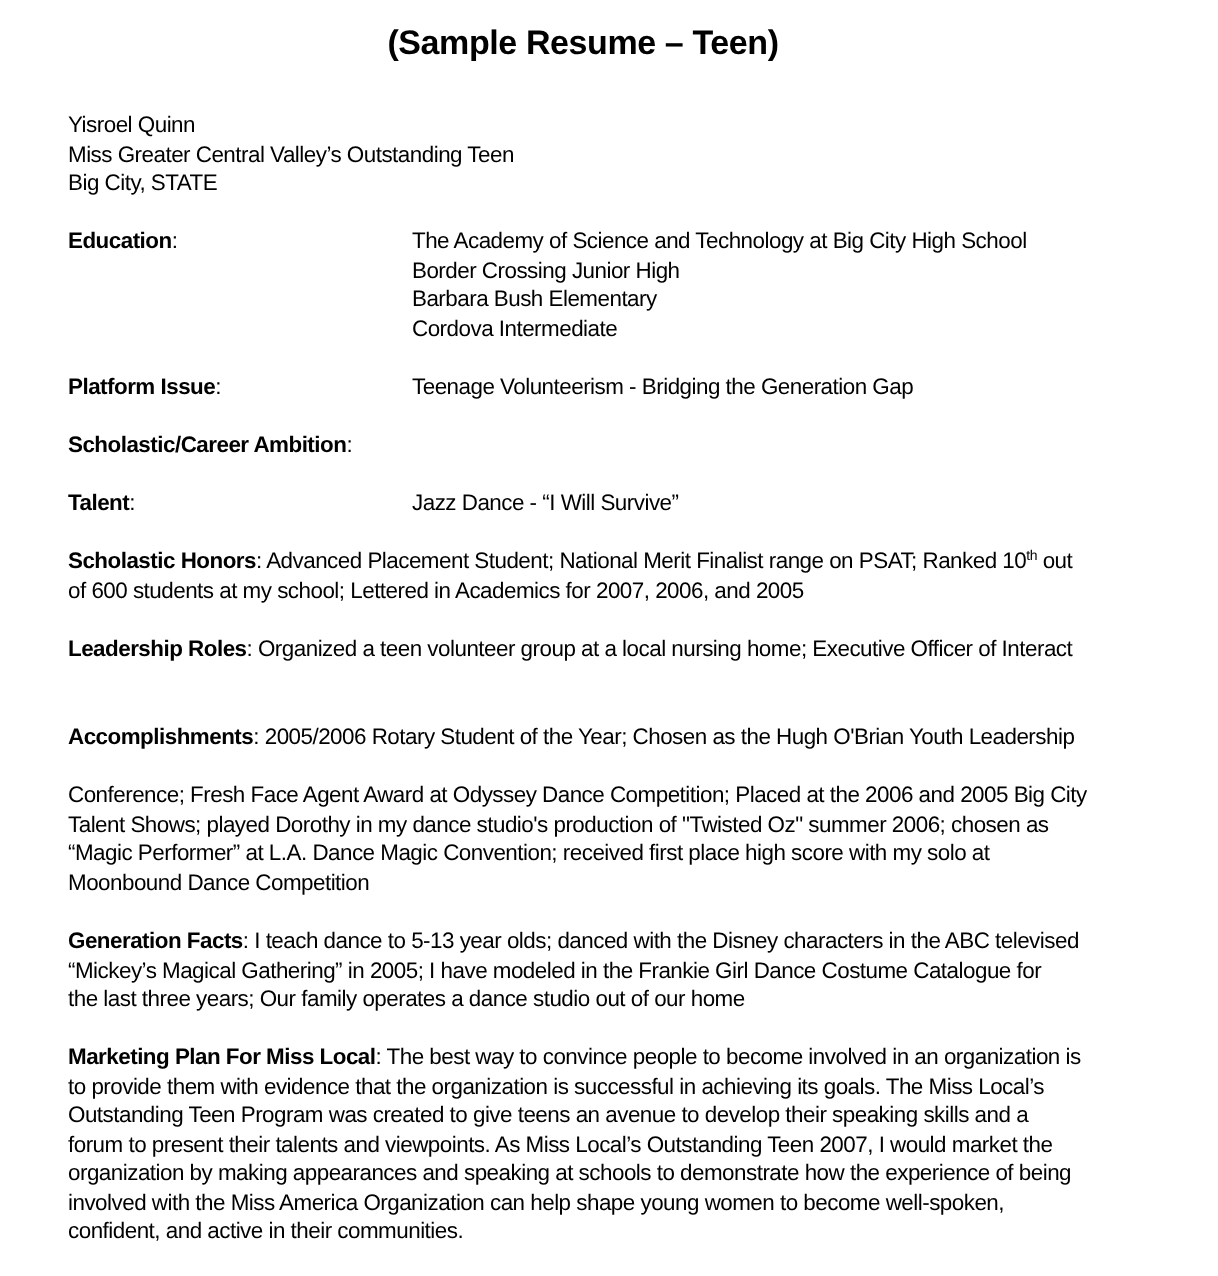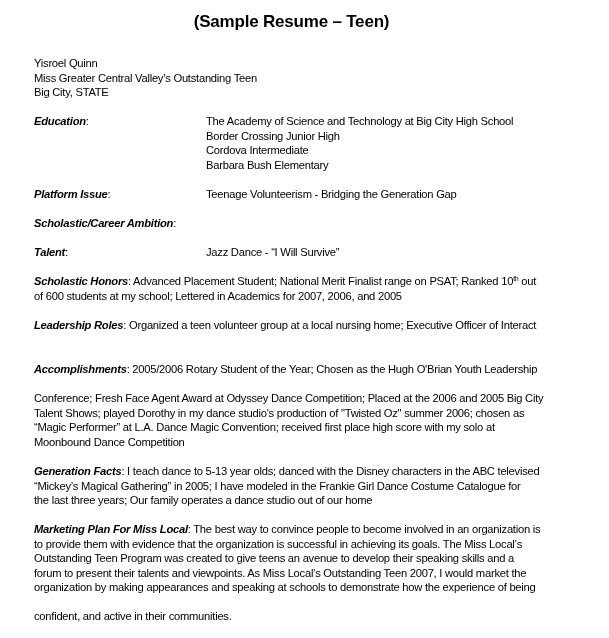--- a/index.html
+++ b/index.html
@@ -3,43 +3,43 @@
 <meta charset="utf-8">
 <style>
   html, body { margin: 0; padding: 0; background: #ffffff; }
   body { width: 609px; height: 638px; overflow: hidden; position: relative;
          font-family: "Liberation Sans", sans-serif; color: #000; }
   .page { position: absolute; left: 0; top: 0; width: 609px; height: 638px; }
   .title { position: absolute; top: 12px; left: 0; width: 583px; text-align: center;
            font-weight: bold; font-size: 17px; letter-spacing: -0.2px; }
   .line { position: absolute; left: 34px; font-size: 11.2px; line-height: 14.6px;
           white-space: nowrap; letter-spacing: -0.25px; }
-  .label { font-weight: bold; font-style: italic; }
+  .label { font-weight: bold; }
   .col2 { position: absolute; left: 206px; font-size: 11.2px; line-height: 14.6px;
           white-space: nowrap; letter-spacing: -0.25px; }
   .stack div { height: 14.6px; }
   sup { font-size: 7px; line-height: 0; vertical-align: 4px; }
 </style>
 </head>
 <body>
 
 <div class="page">
 
   <div class="title">(Sample Resume – Teen)</div>
 
   <div class="line" style="top:56px">Yisroel Quinn</div>
   <div class="line" style="top:71px">Miss Greater Central Valley’s Outstanding Teen</div>
   <div class="line" style="top:85px">Big City, STATE</div>
 
   <div class="line" style="top:114px"><span class="label">Education</span><span>:</span></div>
   <div class="col2 stack" style="top:114px">
     <div>The Academy of Science and Technology at Big City High School</div>
     <div>Border Crossing Junior High</div>
+    <div>Barbara Bush Elementary</div>
     <div>Cordova Intermediate</div>
-    <div>Barbara Bush Elementary</div>
   </div>
 
   <div class="line" style="top:187px"><span class="label">Platform Issue</span><span>:</span></div>
   <div class="col2" style="top:187px">Teenage Volunteerism - Bridging the Generation Gap</div>
 
   <div class="line" style="top:216px"><span class="label">Scholastic/Career Ambition</span><span>:</span></div>
 
   <div class="line" style="top:245px"><span class="label">Talent</span><span>:</span></div>
   <div class="col2" style="top:245px">Jazz Dance - “I Will Survive”</div>
 
@@ -56,15 +56,16 @@
 
   <div class="line" style="top:464px"><span class="label">Generation Facts</span><span>:  I teach dance to 5-13 year olds; danced with the Disney characters in the ABC televised</span></div>
   <div class="line" style="top:479px">“Mickey’s Magical Gathering” in 2005; I have modeled in the Frankie Girl Dance Costume Catalogue for</div>
   <div class="line" style="top:493px">the last three years; Our family operates a dance studio out of our home</div>
 
   <div class="line" style="top:522px"><span class="label">Marketing Plan For Miss Local</span><span>: The best way to convince people to become involved in an organization is</span></div>
   <div class="line" style="top:537px">to provide them with evidence that the organization is successful in achieving its goals.  The Miss Local’s</div>
   <div class="line" style="top:551px">Outstanding Teen Program was created to give teens an avenue to develop their speaking skills and a</div>
   <div class="line" style="top:566px">forum to present their talents and viewpoints.  As Miss Local’s Outstanding Teen 2007, I would market the</div>
   <div class="line" style="top:580px">organization by making appearances and speaking at schools to demonstrate how the experience of being</div>
+  <div class="line" style="top:595px">involved with the Miss America Organization can help shape young women to become well-spoken,</div>
   <div class="line" style="top:609px">confident, and active in their communities.</div>
 
 </div>
 
 </body></html>

